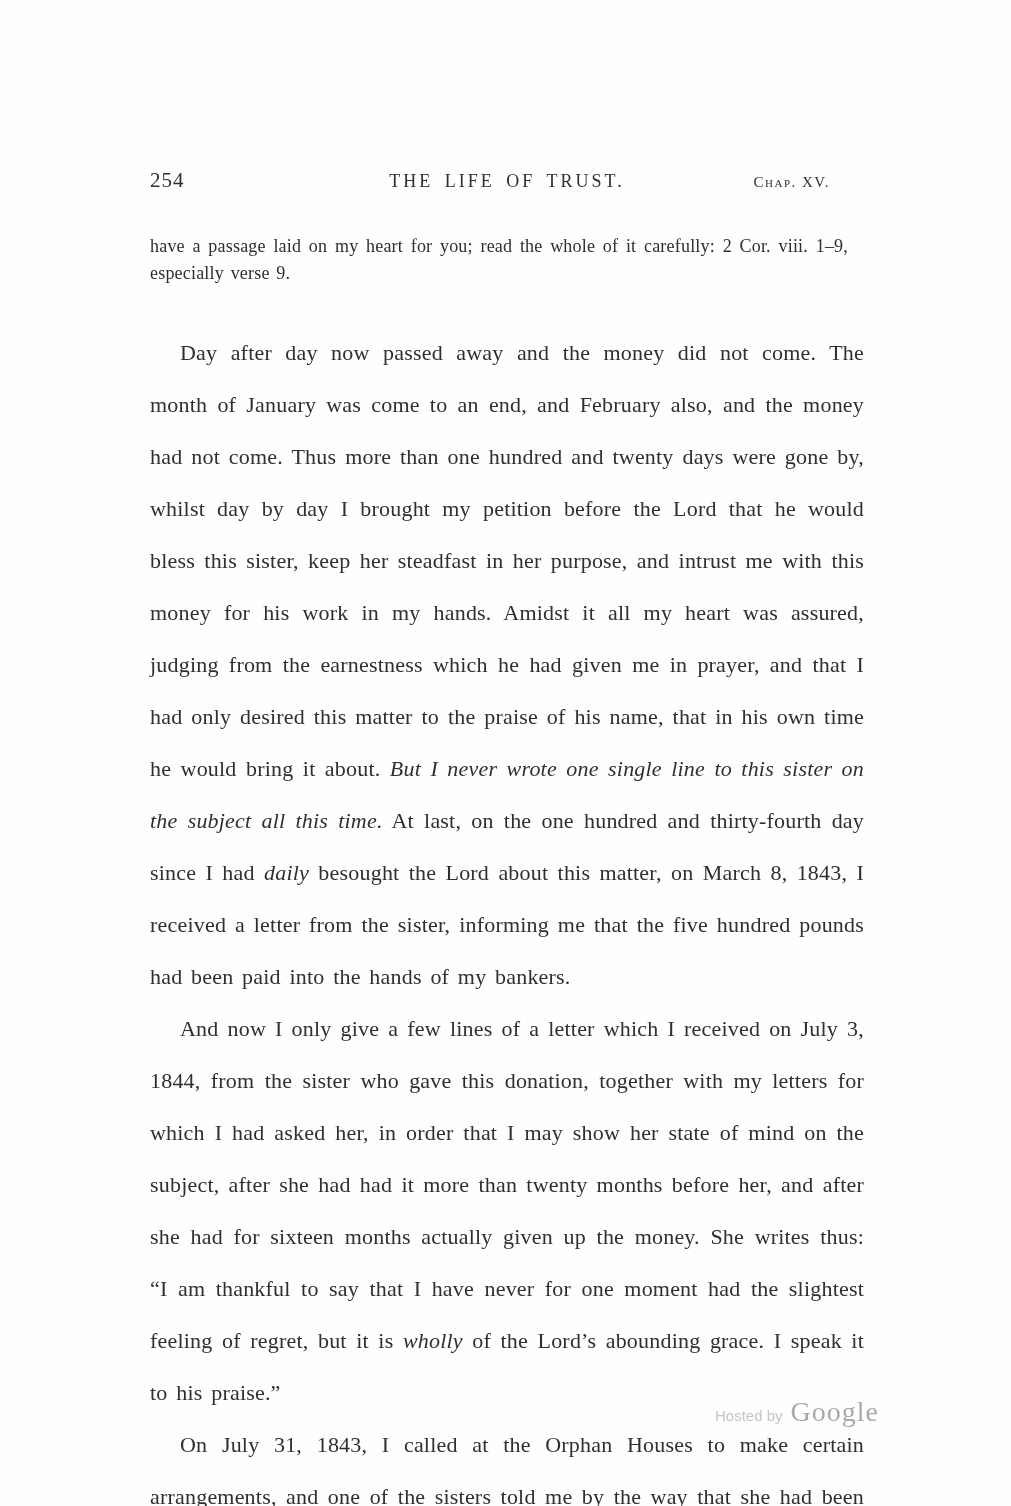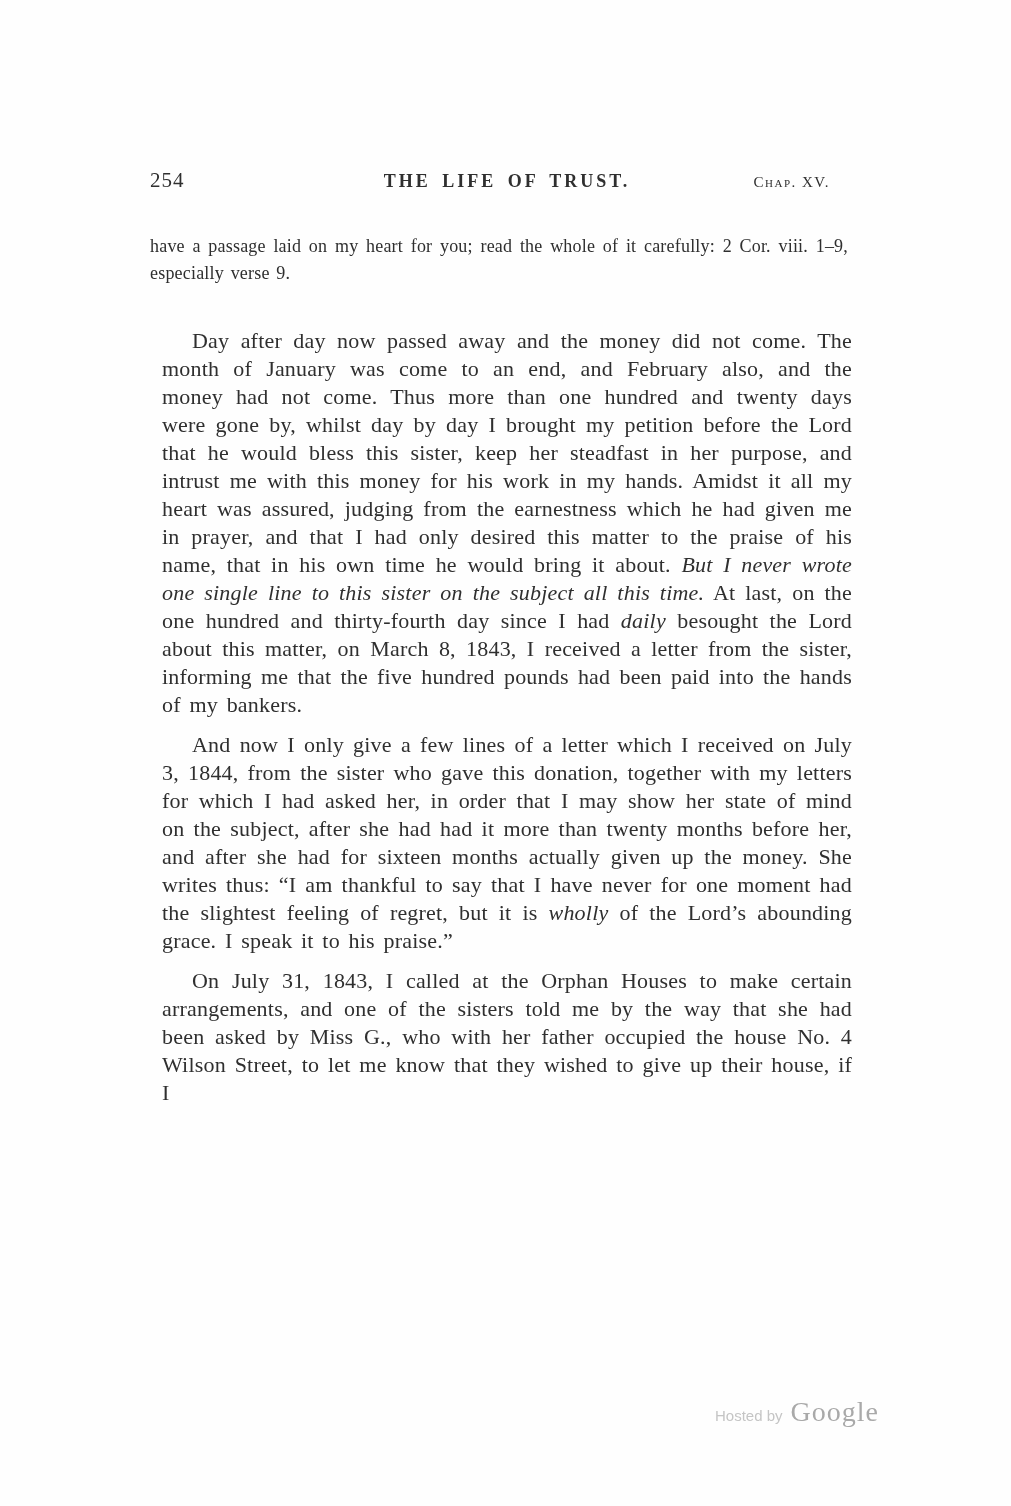--- a/index.html
+++ b/index.html
@@ -32,44 +32,43 @@
   .page-number {
     font-size: 21px;
     letter-spacing: 1px;
     justify-self: start;
   }
   .running-title {
     font-size: 18px;
     letter-spacing: 3px;
     justify-self: center;
     word-spacing: 4px;
-    font-weight: bold;
   }
   .chapter-label {
     font-variant: small-caps;
     font-size: 15px;
     letter-spacing: 1.5px;
     justify-self: end;
     padding-right: 34px;
   }
   .letter-excerpt {
     margin: 40px 16px 0 0;
     font-size: 18px;
     line-height: 27px;
     text-align: justify;
     word-spacing: 2px;
     letter-spacing: 0.2px;
   }
   .body-text {
     margin-top: 40px;
   }
   .body-para {
-    margin: 12px;
+    margin: 0;
     font-size: 22px;
-    line-height: 28px;
+    line-height: 52px;
     text-align: justify;
     text-indent: 30px;
     word-spacing: 3px;
     letter-spacing: 0.2px;
   }
   .it {
     font-style: italic;
   }
   .watermark {
     position: absolute;

